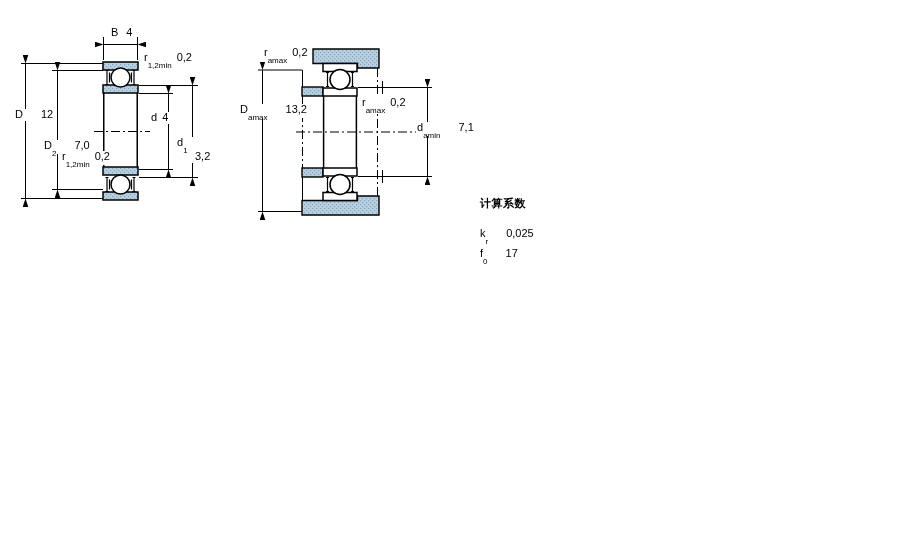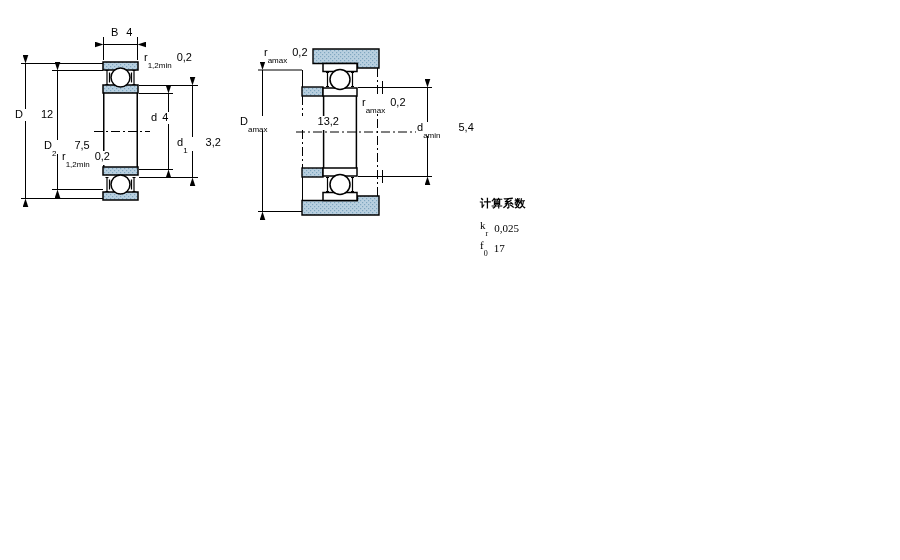--- a/index.html
+++ b/index.html
@@ -4,24 +4,24 @@
 <style>
   html,body{margin:0;padding:0;background:#fff;}
   .canvas{position:relative;width:900px;height:560px;background:#ffffff;overflow:hidden;
           font-family:"Liberation Sans","DejaVu Sans",sans-serif;color:#000;}
   svg{position:absolute;left:0;top:0;}
   .lbl{position:absolute;display:inline-flex;align-items:flex-start;white-space:nowrap;
        font-size:11px;line-height:1.05;background:#fff;padding:0 1px;}
   .lbl sub{font-size:8px;line-height:1;position:relative;top:4px;}
   .val{margin-left:18px;}
   .factors{position:absolute;left:480px;top:196px;}
-  .f-title{font-size:11px;font-weight:bold;margin-bottom:9px;letter-spacing:0.5px;}
-  .f-row{font-size:11px;line-height:1;margin-bottom:6px;display:flex;align-items:flex-end;font-family:Liberation Serif, serif;}
+  .f-title{font-size:11px;font-weight:bold;margin-bottom:17px;letter-spacing:0.5px;}
+  .f-row{font-size:11px;line-height:1;margin-bottom:6px;display:flex;align-items:flex-start;}
   .f-row sub{font-size:8px;line-height:1;position:relative;top:4px;}
-  .f-row .val{margin-left:6px;}
+  .f-row .val{margin-left:18px;}
 </style>
 </head>
 <body>
 
 <div class="canvas">
 
   <svg width="900" height="560" viewBox="0 0 900 560">
     <defs>
       <pattern id="stip" width="4" height="4" patternUnits="userSpaceOnUse">
         <rect width="4" height="4" fill="#b9d0e0"></rect>
@@ -129,56 +129,56 @@
     <span class="val" style="margin-left:5px;">0,2</span>
   </span>
 
   <span class="lbl" style="left:14px;top:109px;">
     <span>D</span>
     <span class="val">12</span>
   </span>
 
   <span class="lbl" style="left:43px;top:140px;">
     <span><span>D</span><sub>2</sub></span>
-    <span class="val">7,5</span>
+    <span class="val">7,0</span>
   </span>
 
   <span class="lbl" style="left:61px;top:151px;">
     <span><span>r</span><sub>1,2min</sub></span>
     <span class="val" style="margin-left:5px;">0,2</span>
   </span>
 
   <span class="lbl" style="left:150px;top:112px;">
     <span>d</span>
     <span class="val" style="margin-left:5px;">4</span>
   </span>
 
-  <span class="lbl" style="left:176px;top:137px;">
+  <span class="lbl" style="left:176px;top:137px;flex-direction:column;">
     <span><span>d</span><sub>1</sub></span>
     <span class="val">3,2</span>
   </span>
 
   <span class="lbl" style="left:263px;top:47px;">
     <span><span>r</span><sub>amax</sub></span>
     <span class="val" style="margin-left:5px;">0,2</span>
   </span>
 
-  <span class="lbl" style="left:239px;top:116px;gap:32px;">
+  <span class="lbl" style="left:239px;top:104px;">
     <span><span>D</span><sub>amax</sub></span>
     <span class="val">13,2</span>
   </span>
 
   <span class="lbl" style="left:361px;top:97px;">
     <span><span>r</span><sub>amax</sub></span>
     <span class="val" style="margin-left:5px;">0,2</span>
   </span>
 
   <span class="lbl" style="left:416px;top:122px;">
     <span><span>d</span><sub>amin</sub></span>
-    <span class="val">5,4</span>
+    <span class="val">7,1</span>
   </span>
 
   <div class="factors">
     <div class="f-title">计算系数</div>
     <div class="f-row">
       <span><span>k</span><sub>r</sub></span>
       <span class="val">0,025</span>
     </div>
     <div class="f-row">
       <span><span>f</span><sub>0</sub></span>

